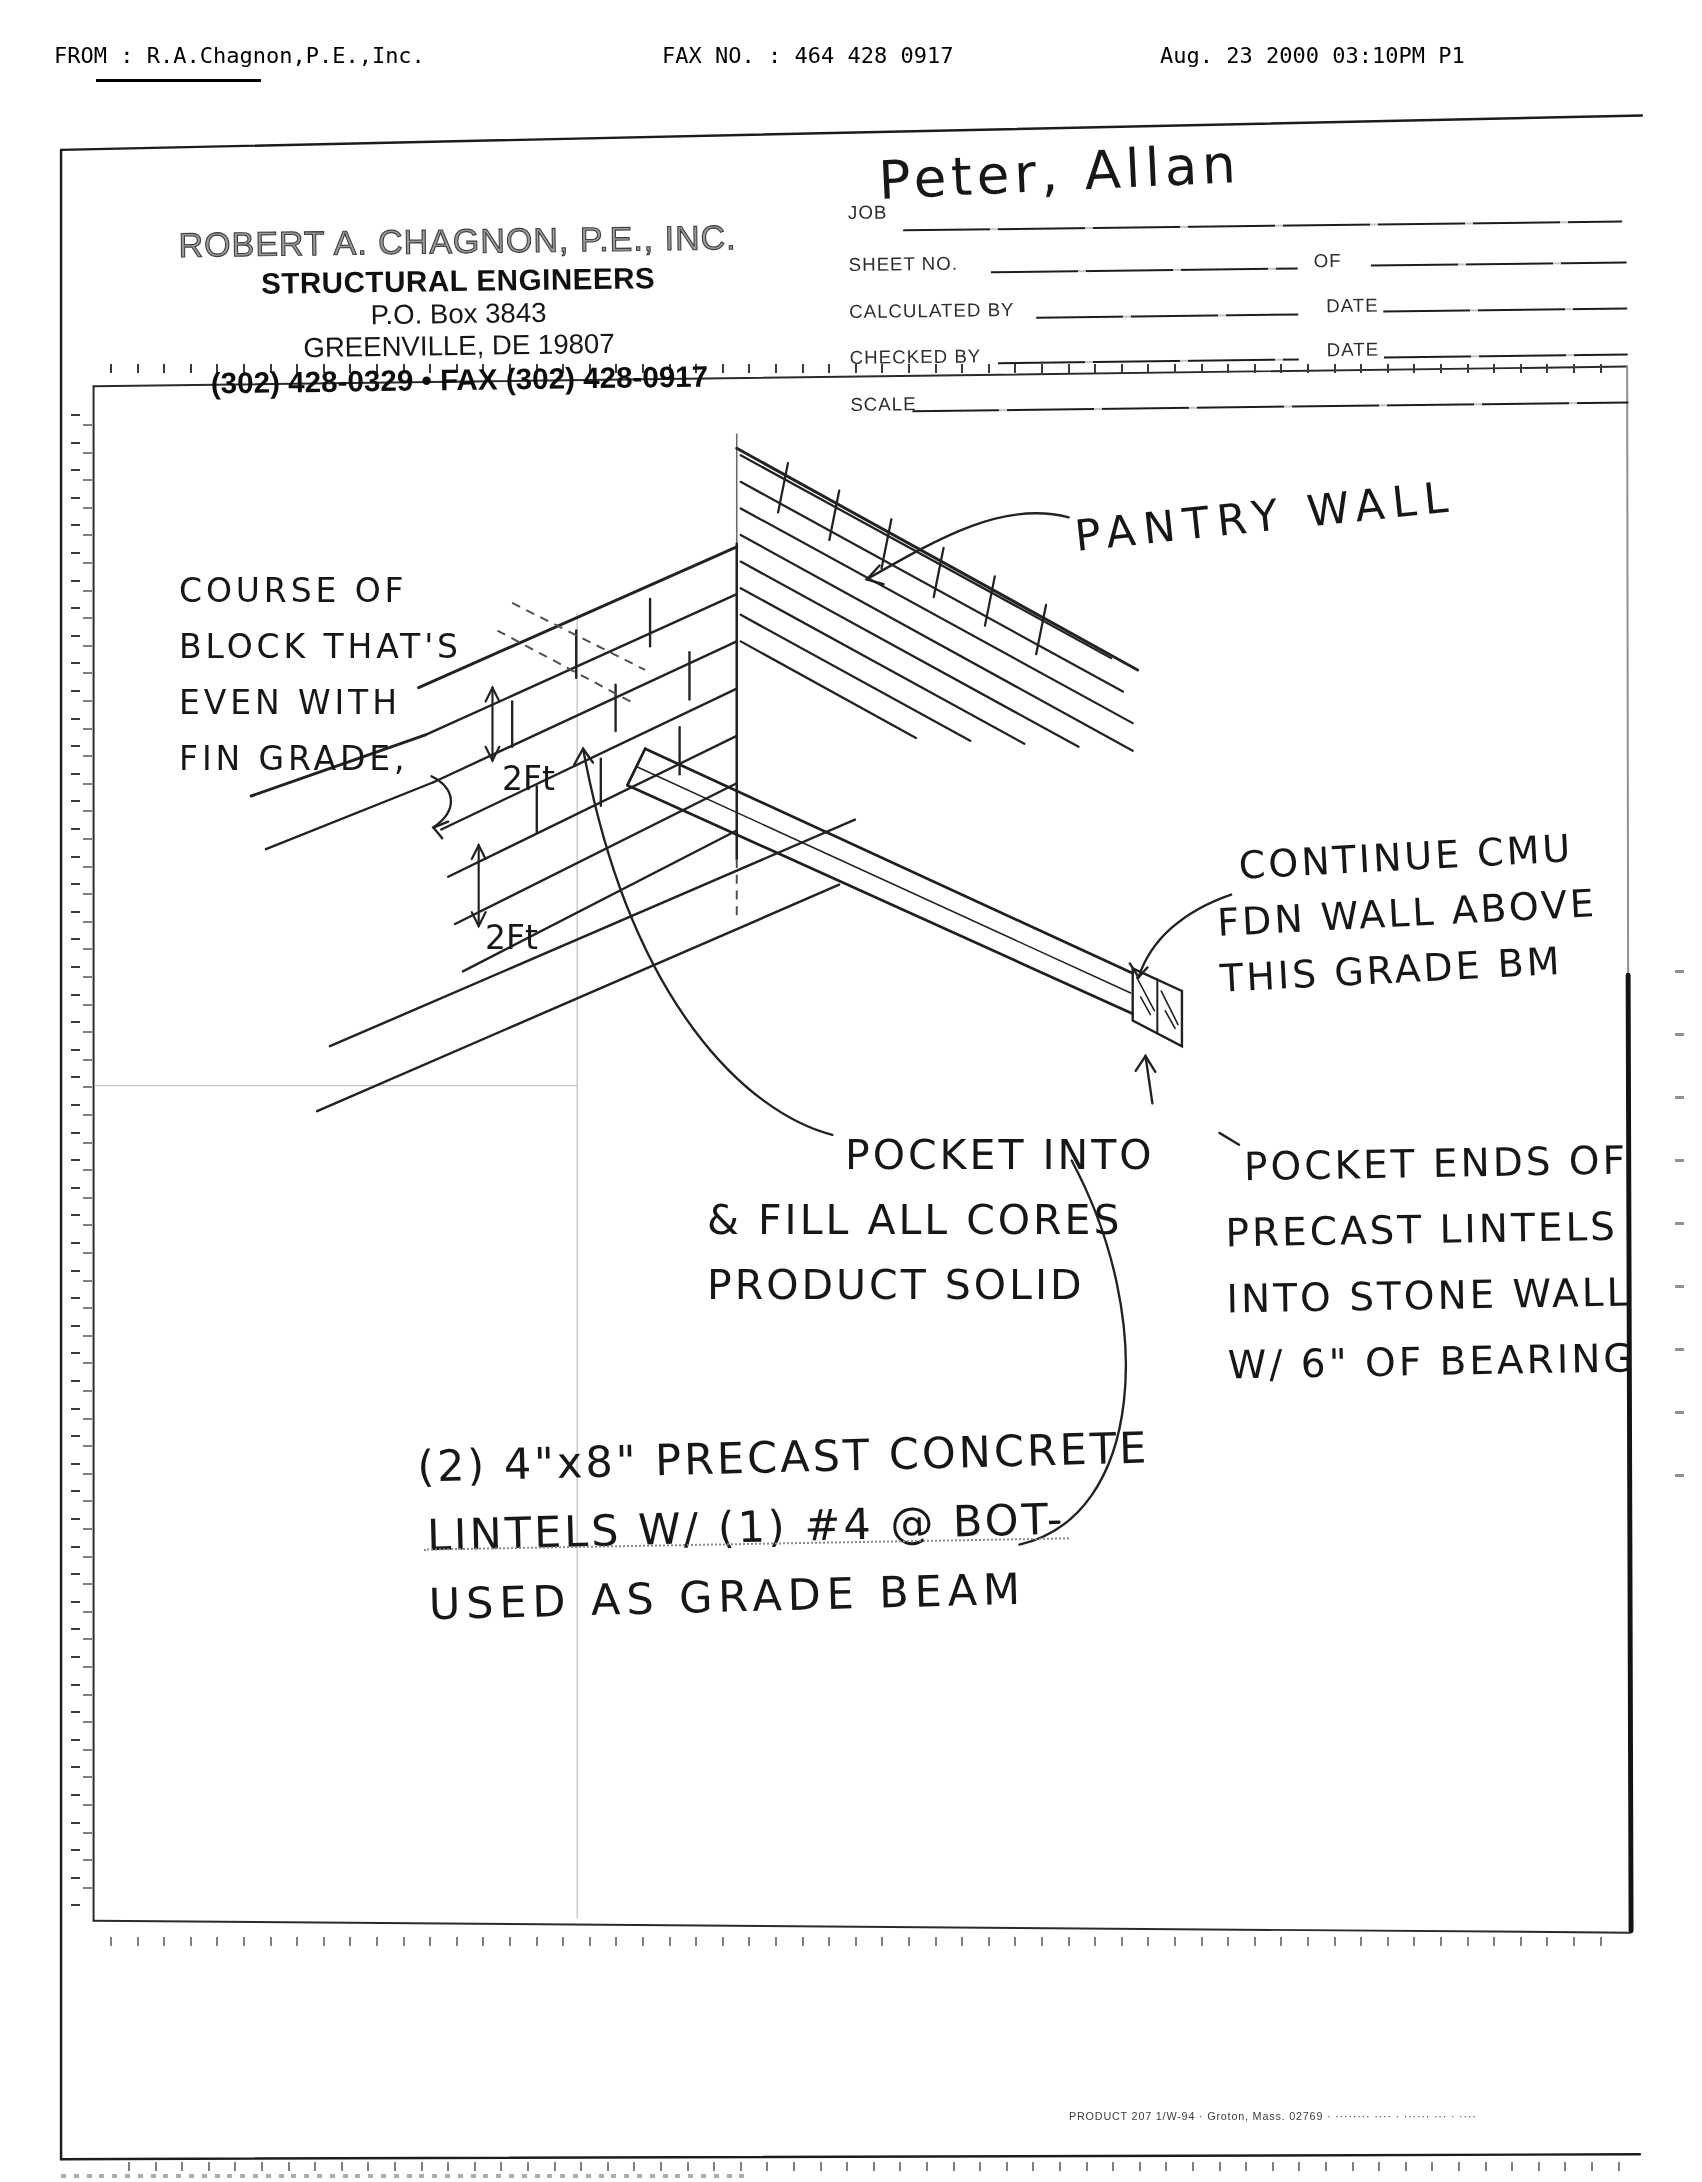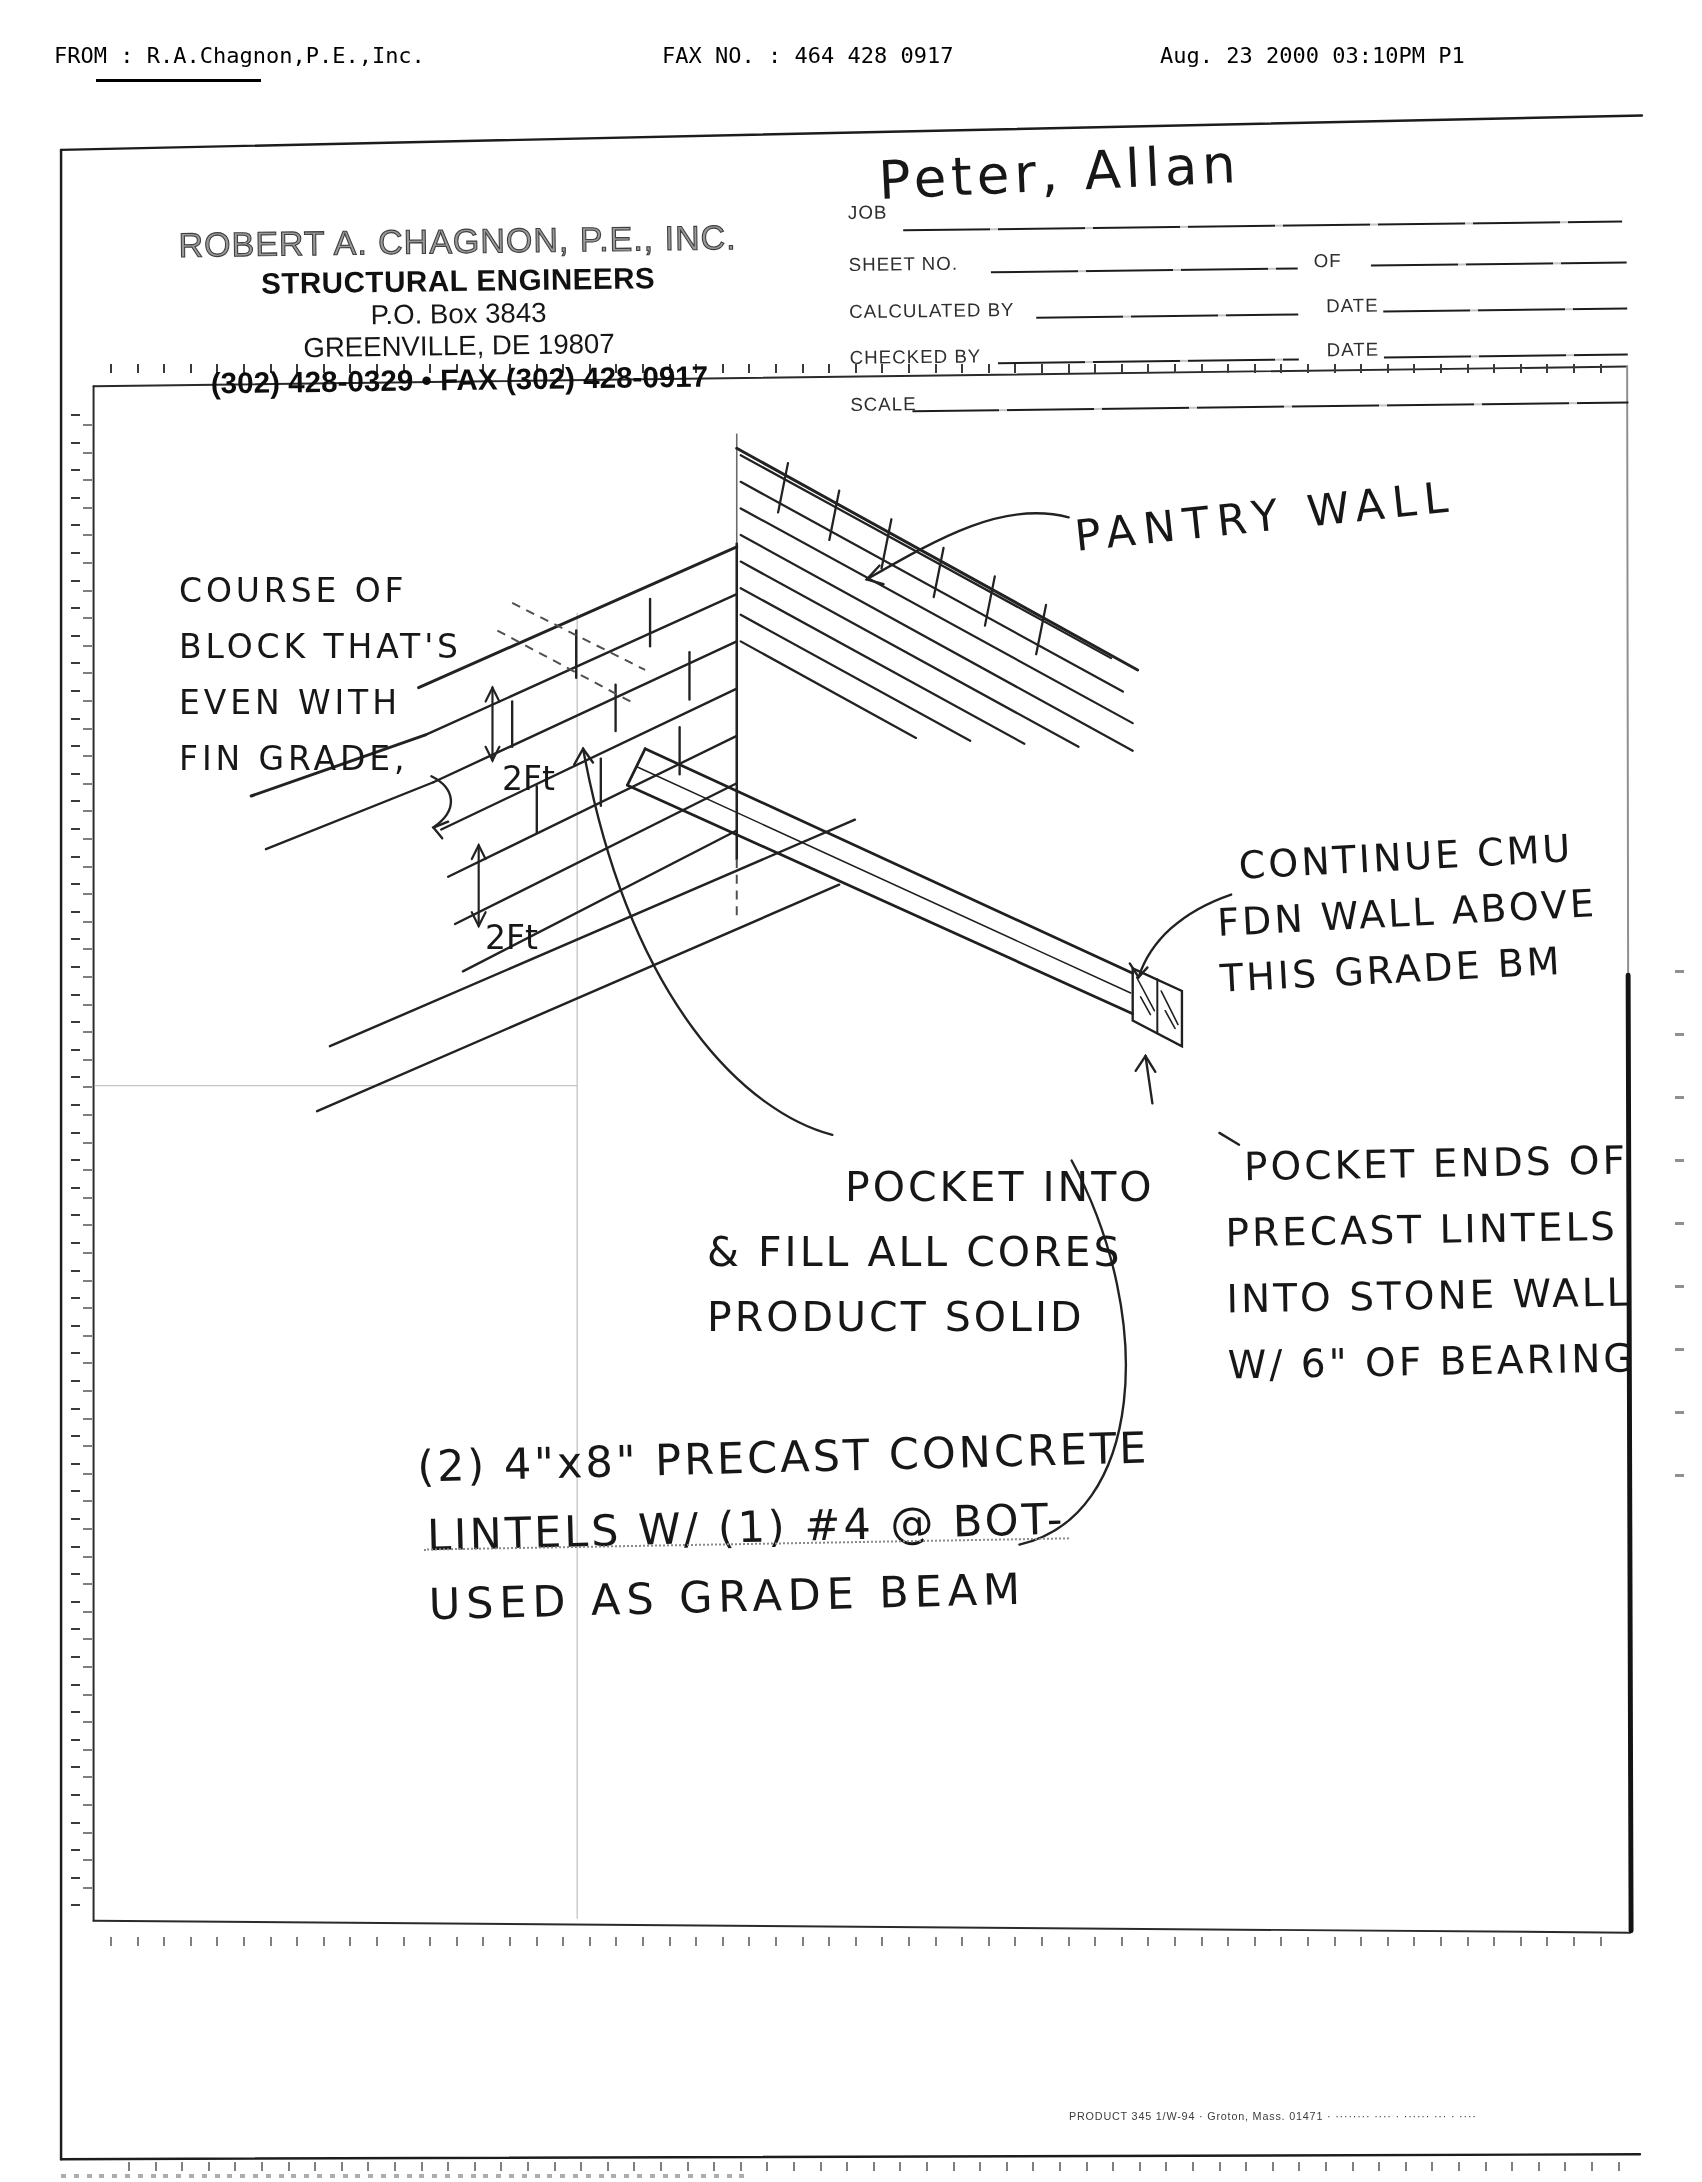--- a/index.html
+++ b/index.html
@@ -208,33 +208,33 @@
 <div class="abs hand" style="left:502px;top:759px;font-size:33px;">2Ft</div>
 <div class="abs hand" style="left:485px;top:918px;font-size:33px;">2Ft</div>
 
 <div class="abs hand" style="left:1217px;top:829px;font-size:38px;line-height:56px;letter-spacing:3px;transform:rotate(-3deg);">
   <span class="hl" style="padding-left:24.6px;">CONTINUE CMU</span>
   <span class="hl">FDN WALL ABOVE</span>
   <span class="hl">THIS GRADE BM</span>
 </div>
 
 <div class="abs hand" style="left:707px;top:1123px;font-size:41px;line-height:65px;letter-spacing:3px;">
-  <span class="hl" style="padding-left:138px;margin-top:32px;">POCKET INTO</span>
+  <span class="hl" style="padding-left:138px;">POCKET INTO</span>
   <span class="hl">&amp; FILL ALL CORES</span>
   <span class="hl">PRODUCT SOLID</span>
 </div>
 
 <div class="abs hand" style="left:1226px;top:1131px;font-size:39px;line-height:66px;letter-spacing:3px;transform:rotate(-1deg);">
   <span class="hl" style="padding-left:19.7px;">POCKET ENDS OF</span>
   <span class="hl">PRECAST LINTELS</span>
   <span class="hl">INTO STONE WALL</span>
   <span class="hl">W/ 6" OF BEARING</span>
 </div>
 
 <div class="abs hand" style="left:419px;top:1423px;font-size:43px;line-height:69px;letter-spacing:3px;transform:rotate(-1.5deg);">
   <span class="hl">(2) 4"x8" PRECAST CONCRETE</span>
   <span class="hl" style="padding-left:7.9px;">LINTELS W/ (1) #4 @ BOT-</span>
   <span class="hl" style="padding-left:7.9px;letter-spacing:5.9px;">USED AS GRADE BEAM</span>
 </div>
 <div class="abs dotline" style="left:424px;top:1543px;width:645px;transform:rotate(-1deg);"></div>
 
-<div class="abs footer-small" style="left:1069px;top:2110px;">PRODUCT 345 1/W-94 · Groton, Mass. 01471 · ········ ···· · ······ ··· · ····</div>
+<div class="abs footer-small" style="left:1069px;top:2110px;">PRODUCT 207 1/W-94 · Groton, Mass. 02769 · ········ ···· · ······ ··· · ····</div>
 
 
 </body></html>

